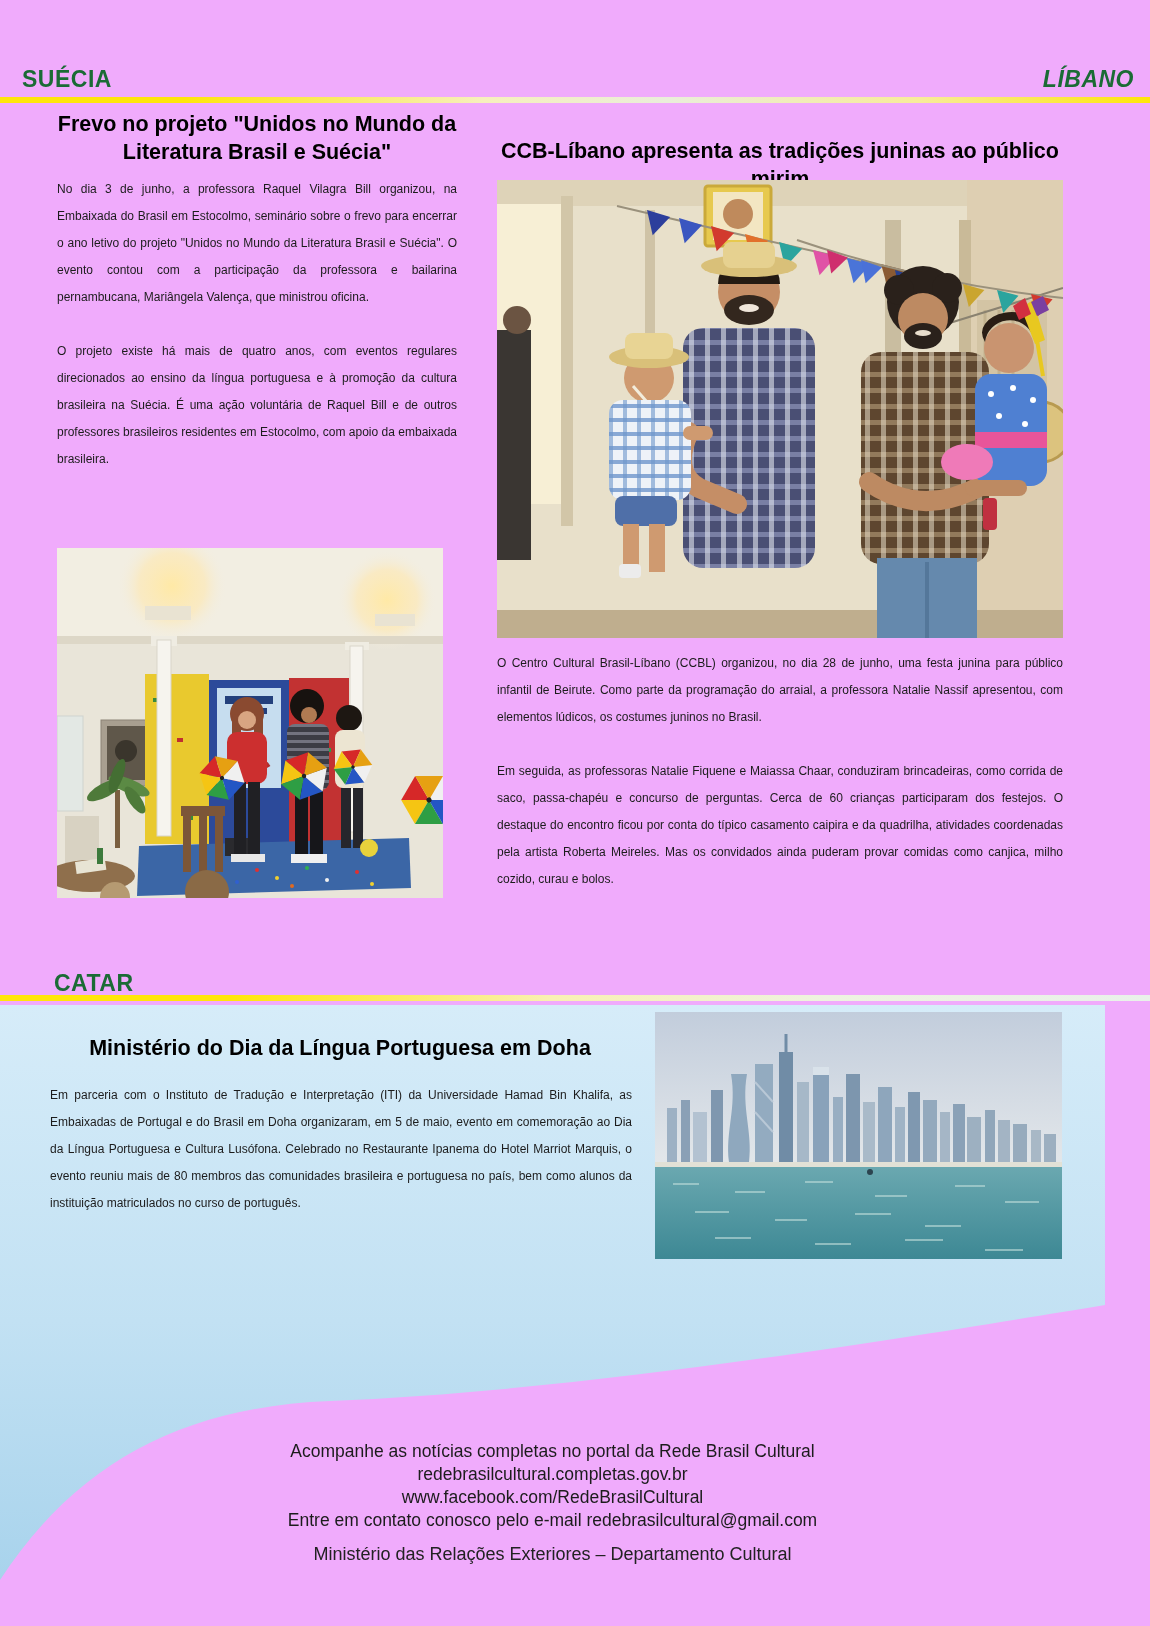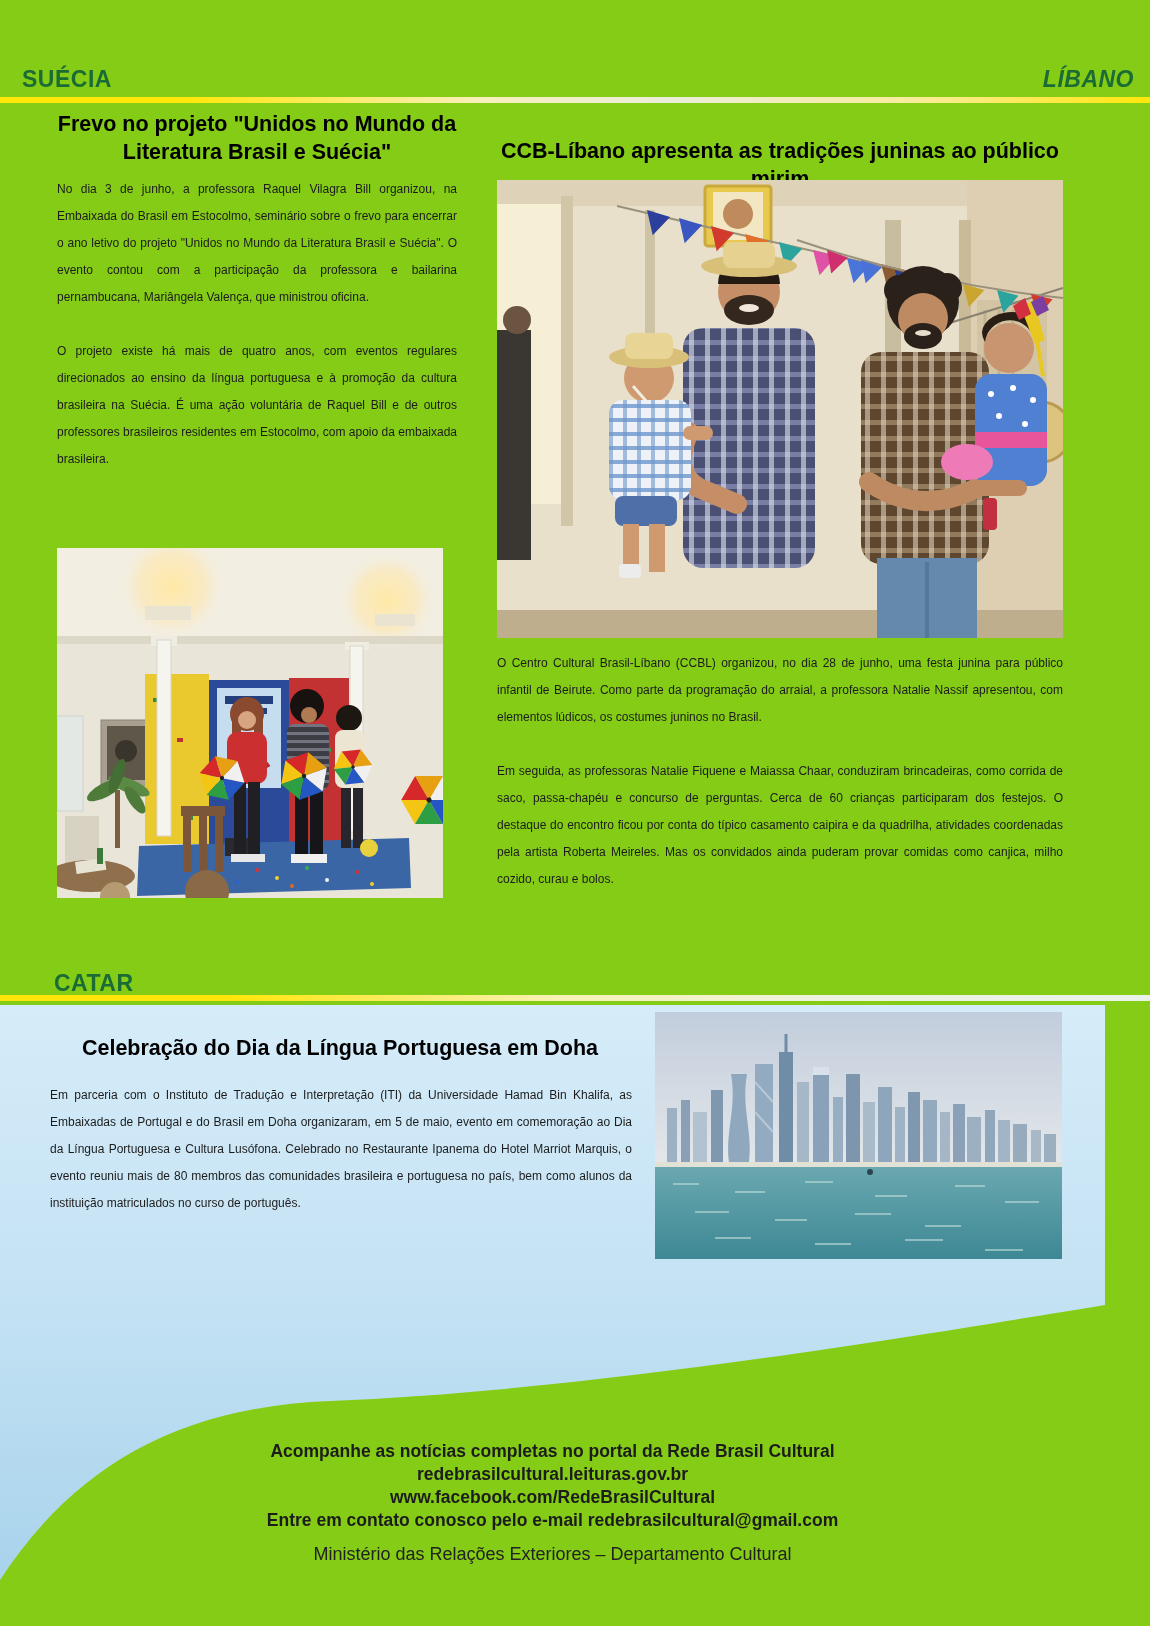--- a/index.html
+++ b/index.html
@@ -1,17 +1,17 @@
 <!DOCTYPE html>
 <html><head>
 <meta charset="utf-8">
 <style>
   html,body { margin:0; padding:0; background:#ffffff; }
   .page {
-    position:relative; width:1150px; height:1626px; background:#84cc16;
+    position:relative; width:1150px; height:1626px; background:#f0abfc;
     overflow:hidden; font-family:"Liberation Sans", sans-serif; color:#1c1c1c;
   }
   .section-label {
     position:absolute; font-weight:bold; font-size:23px; color:#1b6b35;
     letter-spacing:0.5px;
   }
   #suecia-label { left:22px; top:66px; }
   #libano-label { right:16px; top:66px;font-style:italic; }
   #catar-label  { left:22px; top:970px;margin-left:32px; }
 
@@ -43,21 +43,21 @@
   #catar-body  { left:50px;  top:1082px; width:582px; }
 
   .photo { position:absolute; display:block; }
   #suecia-photo { left:57px;  top:548px;  width:386px; height:350px; }
   #libano-photo { left:497px; top:180px;  width:566px; height:458px; }
   #doha-photo   { left:655px; top:1012px; width:407px; height:247px; }
 
   #catar-panel { position:absolute; left:0; top:1005px; width:1105px; height:600px; }
 
   .footer-block { position:absolute; left:0; width:1105px; text-align:center; }
-  #footer-main  { top:1440px; font-weight:bold; font-size:17.5px; line-height:23px; }
+  #footer-main  { top:1440px; font-weight:normal; font-size:17.5px; line-height:23px; }
   #footer-ministry { top:1542px; font-size:18px; line-height:24px; color:#222; }
 </style>
 </head>
 <body>
 
 <div class="page">
 
   <svg id="catar-panel" viewBox="0 0 1105 600" preserveAspectRatio="none">
     <defs>
       <linearGradient id="pnl-g" x1="0" y1="0" x2="0" y2="1">
@@ -331,21 +331,21 @@
   </svg>
 
   <div class="article-body" id="libano-body">
     <p>O Centro Cultural Brasil-Líbano (CCBL) organizou, no dia 28 de junho, uma festa junina para público infantil de Beirute. Como parte da programação do arraial, a professora Natalie Nassif apresentou, com elementos lúdicos, os costumes juninos no Brasil.</p>
     <p>Em seguida, as professoras Natalie Fiquene e Maiassa Chaar, conduziram brincadeiras, como corrida de saco, passa-chapéu e concurso de perguntas. Cerca de 60 crianças participaram dos festejos. O destaque do encontro ficou por conta do típico casamento caipira e da quadrilha, atividades coordenadas pela artista Roberta Meireles. Mas os convidados ainda puderam provar comidas como canjica, milho cozido, curau e bolos.</p>
   </div>
 
   <div class="section-label" id="catar-label">CATAR</div>
   <div class="rule" id="rule-catar"></div>
 
-  <div class="article-title" id="catar-title">Celebração do Dia da Língua Portuguesa em Doha</div>
+  <div class="article-title" id="catar-title">Ministério do Dia da Língua Portuguesa em Doha</div>
   <div class="article-body" id="catar-body">
     <p>Em parceria com o Instituto de Tradução e Interpretação (ITI) da Universidade Hamad Bin Khalifa, as Embaixadas de Portugal e do Brasil em Doha organizaram, em 5 de maio, evento em comemoração ao Dia da Língua Portuguesa e Cultura Lusófona. Celebrado no Restaurante Ipanema do Hotel Marriot Marquis, o evento reuniu mais de 80 membros das comunidades brasileira e portuguesa no país, bem como alunos da instituição matriculados no curso de português.</p>
   </div>
 
   <svg class="photo" id="doha-photo" viewBox="0 0 407 247" preserveAspectRatio="none">
     <defs>
       <linearGradient id="dh-sky" x1="0" y1="0" x2="0" y2="1">
         <stop offset="0" stop-color="#c2cddc"></stop>
         <stop offset="1" stop-color="#e3e7ea"></stop>
       </linearGradient>
@@ -401,21 +401,21 @@
         <line x1="270" y1="214" x2="306" y2="214"></line>
       <line x1="60" y1="226" x2="96" y2="226"></line>
         <line x1="160" y1="232" x2="196" y2="232"></line>
       <line x1="250" y1="228" x2="288" y2="228"></line>
         <line x1="330" y1="238" x2="368" y2="238"></line>
     </g>
   </svg>
 
   <div class="footer-block" id="footer-main">
     <div>Acompanhe as notícias completas no portal da Rede Brasil Cultural</div>
-    <div>redebrasilcultural.leituras.gov.br</div>
+    <div>redebrasilcultural.completas.gov.br</div>
     <div>www.facebook.com/RedeBrasilCultural</div>
     <div>Entre em contato conosco pelo e-mail redebrasilcultural@gmail.com</div>
   </div>
   <div class="footer-block" id="footer-ministry">
     <div>Ministério das Relações Exteriores – Departamento Cultural</div>
   </div>
 
 </div>
 
 </body></html>

